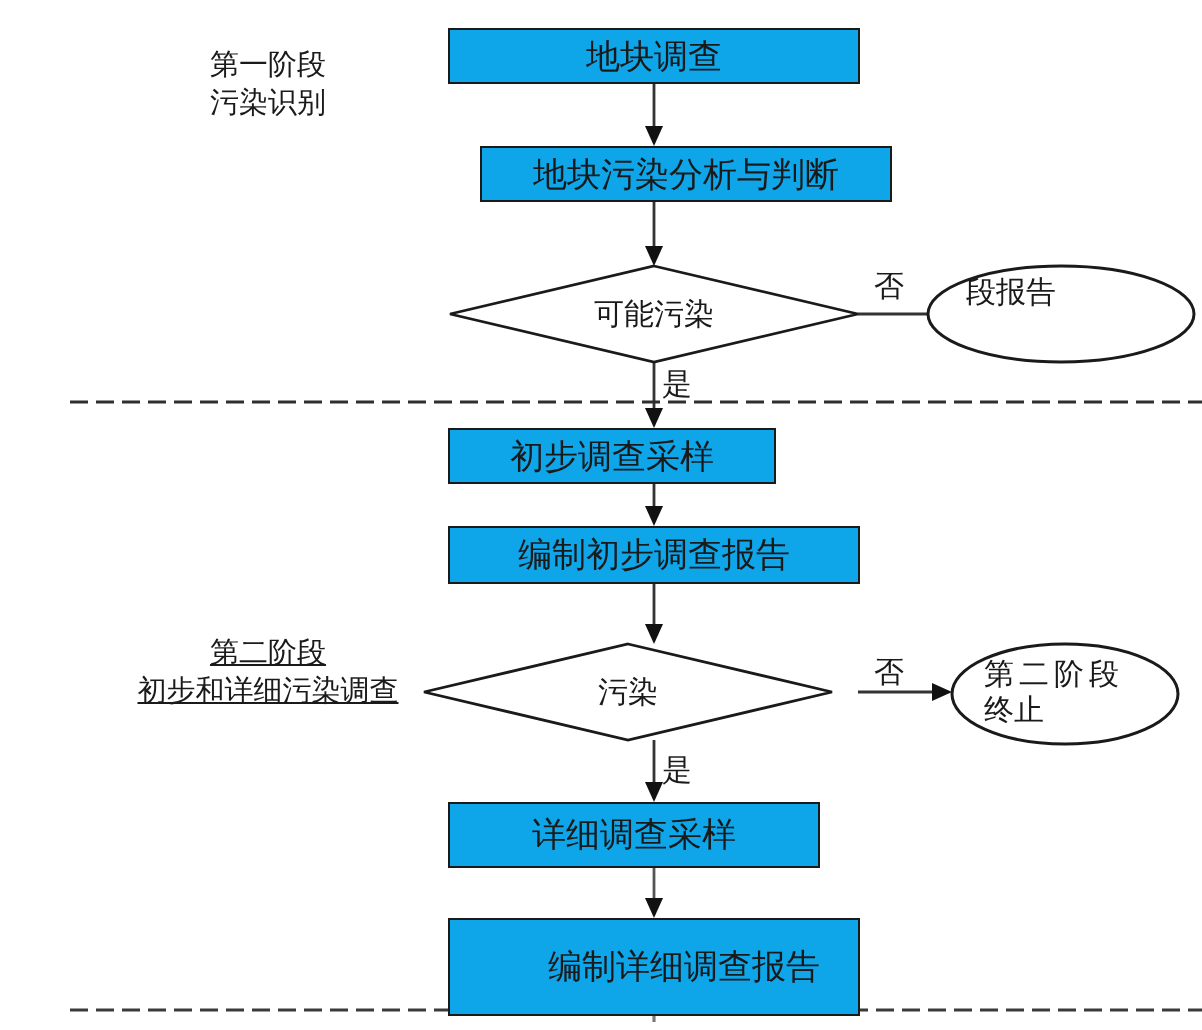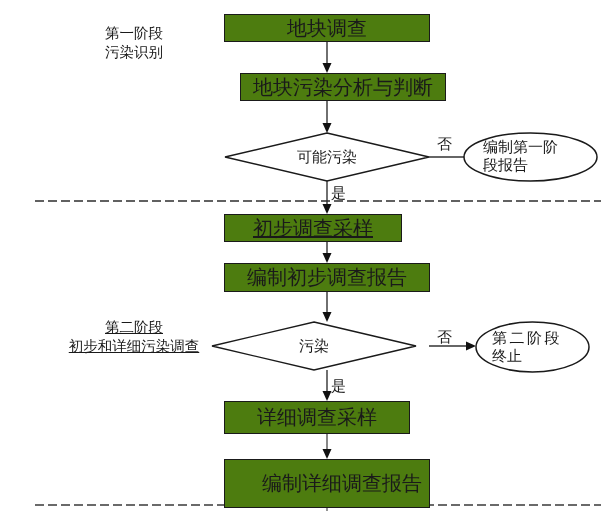--- a/index.html
+++ b/index.html
@@ -2,22 +2,22 @@
 <html><head>
 <meta charset="utf-8">
 <style>
   html,body{margin:0;padding:0;background:#ffffff;}
   .canvas{
     position:relative;width:601px;height:515px;background:#ffffff;overflow:hidden;
     font-family:"Liberation Sans","DejaVu Sans",sans-serif;color:#1a1a1a;
   }
   .overlay{position:absolute;left:0;top:0;width:601px;height:515px;}
   .pbox{
-    position:absolute;box-sizing:border-box;background:#4d7c0f;border:1.5px solid #1a1a1a;
-    display:flex;align-items:center;justify-content:center;font-size:20px;white-space:nowrap;
+    position:absolute;box-sizing:border-box;background:#0ea5e9;border:1.5px solid #1a1a1a;
+    display:flex;align-items:center;justify-content:center;font-size:17px;white-space:nowrap;
   }
   .stage-label{
     position:absolute;display:flex;flex-direction:column;align-items:center;
     font-size:14.5px;line-height:19px;text-align:center;white-space:nowrap;
   }
   .shape{position:absolute;}
   .shape svg{position:absolute;left:0;top:0;overflow:visible;}
   .shape-label{
     position:absolute;left:0;top:0;right:0;bottom:0;display:flex;align-items:center;
     justify-content:center;font-size:15px;white-space:nowrap;
@@ -92,21 +92,21 @@
     <span>第二阶段</span>
     <span>初步和详细污染调查</span>
   </div>
 
   <div class="pbox" style="left:224px;top:14px;width:206px;height:28px;">
     <span>地块调查</span>
   </div>
   <div class="pbox" style="left:240px;top:73px;width:206px;height:28px;">
     <span>地块污染分析与判断</span>
   </div>
-  <div class="pbox" style="left:224px;top:214px;width:178px;height:28px;text-decoration:underline;">
+  <div class="pbox" style="left:224px;top:214px;width:164px;height:28px;">
     <span>初步调查采样</span>
   </div>
   <div class="pbox" style="left:224px;top:263px;width:206px;height:29px;">
     <span>编制初步调查报告</span>
   </div>
   <div class="pbox" style="left:224px;top:401px;width:186px;height:33px;">
     <span>详细调查采样</span>
   </div>
   <div class="pbox" style="left:224px;top:459px;width:206px;height:49px;padding-left:30px;">
     <span>编制详细调查报告</span>
@@ -123,21 +123,20 @@
       <polygon points="102,0 204,24 102,48 0,24" fill="#ffffff" stroke="#1a1a1a" stroke-width="1.4"></polygon>
     </svg>
     <span class="shape-label">污染</span>
   </div>
 
   <div class="shape" style="left:463px;top:132px;width:135px;height:50px;">
     <svg width="135" height="50" viewBox="0 0 135 50">
       <ellipse cx="67.5" cy="25" rx="66.5" ry="24" fill="#ffffff" stroke="#1a1a1a" stroke-width="1.5"></ellipse>
     </svg>
     <div class="ellipse-text" style="left:20px;top:6px;">
-      <div>编制第一阶</div>
       <div>段报告</div>
     </div>
   </div>
   <div class="shape" style="left:475px;top:321px;width:115px;height:52px;">
     <svg width="115" height="52" viewBox="0 0 115 52">
       <ellipse cx="57.5" cy="26" rx="56.5" ry="25" fill="#ffffff" stroke="#1a1a1a" stroke-width="1.5"></ellipse>
     </svg>
     <div class="ellipse-text" style="left:17px;top:8px;">
       <div class="ls2">第二阶段</div>
       <div>终止</div>

